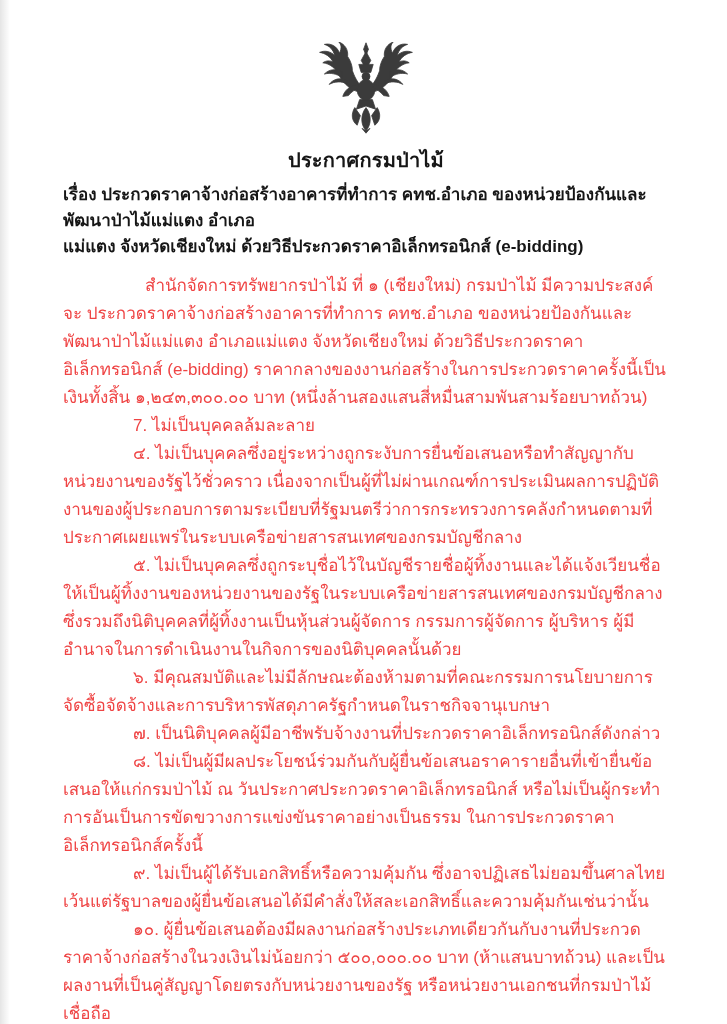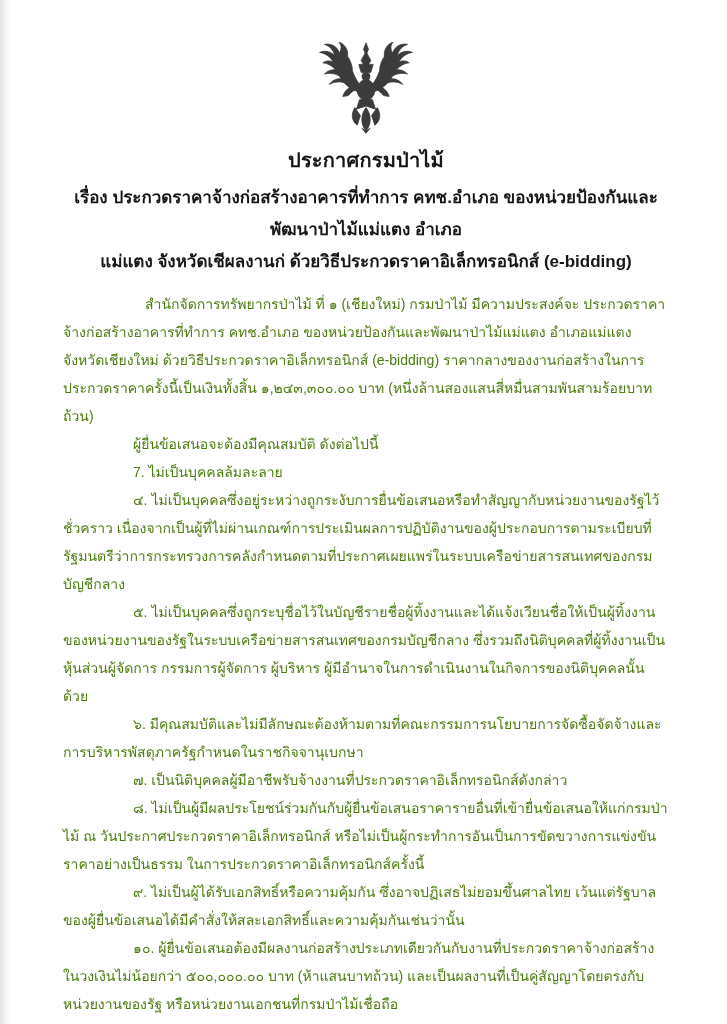--- a/index.html
+++ b/index.html
@@ -40,35 +40,35 @@
   .title {
     margin: 0;
     text-align: center;
     font-size: 20px;
     font-weight: bold;
     color: #161616;
     letter-spacing: 0.2px;
   }
   .subject {
     margin-top: 6px;
-    text-align: center;
+    text-align: left;
     font-weight: bold;
     font-size: 17px;
-    line-height: 32px;
+    line-height: 26px;
     color: #161616;
   }
   .body-text {
     margin-top: 12px;
   }
   .para {
     margin: 0;
-    font-size: 14px;
+    font-size: 17px;
     line-height: 28px;
     text-align: left;
-    color: #4d7c0f;
+    color: #ef4444;
   }
   .indent-lg { text-indent: 82px; }
   .indent-md { text-indent: 70px; }
 </style>
 </head>
 <body>
 
 <div class="page">
 
   <div class="emblem">
@@ -100,26 +100,25 @@
         <path d="M70 82 C77 91 77 103 70 111 C63 103 63 91 70 82 Z"></path>
         <path d="M65 108 L70 114 L75 108 L70 111 Z"></path>
       </g>
     </svg>
   </div>
 
   <h1 class="title">ประกาศกรมป่าไม้</h1>
 
   <div class="subject">
     <div>เรื่อง ประกวดราคาจ้างก่อสร้างอาคารที่ทำการ คทช.อำเภอ ของหน่วยป้องกันและพัฒนาป่าไม้แม่แตง อำเภอ</div>
-    <div>แม่แตง จังหวัดเชีผลงานก่ ด้วยวิธีประกวดราคาอิเล็กทรอนิกส์ (e-bidding)</div>
+    <div>แม่แตง จังหวัดเชียงใหม่ ด้วยวิธีประกวดราคาอิเล็กทรอนิกส์ (e-bidding)</div>
   </div>
 
   <div class="body-text">
     <p class="para indent-lg">สำนักจัดการทรัพยากรป่าไม้ ที่ ๑ (เชียงใหม่) กรมป่าไม้ มีความประสงค์จะ ประกวดราคาจ้างก่อสร้างอาคารที่ทำการ คทช.อำเภอ ของหน่วยป้องกันและพัฒนาป่าไม้แม่แตง อำเภอแม่แตง จังหวัดเชียงใหม่ ด้วยวิธีประกวดราคาอิเล็กทรอนิกส์ (e-bidding) ราคากลางของงานก่อสร้างในการประกวดราคาครั้งนี้เป็นเงินทั้งสิ้น ๑,๒๔๓,๓๐๐.๐๐ บาท (หนึ่งล้านสองแสนสี่หมื่นสามพันสามร้อยบาทถ้วน)</p>
-    <p class="para indent-md">ผู้ยื่นข้อเสนอจะต้องมีคุณสมบัติ ดังต่อไปนี้</p>
 
     <p class="para indent-md">7. ไม่เป็นบุคคลล้มละลาย</p>
     <p class="para indent-md">๔. ไม่เป็นบุคคลซึ่งอยู่ระหว่างถูกระงับการยื่นข้อเสนอหรือทำสัญญากับหน่วยงานของรัฐไว้ชั่วคราว เนื่องจากเป็นผู้ที่ไม่ผ่านเกณฑ์การประเมินผลการปฏิบัติงานของผู้ประกอบการตามระเบียบที่รัฐมนตรีว่าการกระทรวงการคลังกำหนดตามที่ประกาศเผยแพร่ในระบบเครือข่ายสารสนเทศของกรมบัญชีกลาง</p>
     <p class="para indent-md">๕. ไม่เป็นบุคคลซึ่งถูกระบุชื่อไว้ในบัญชีรายชื่อผู้ทิ้งงานและได้แจ้งเวียนชื่อให้เป็นผู้ทิ้งงานของหน่วยงานของรัฐในระบบเครือข่ายสารสนเทศของกรมบัญชีกลาง ซึ่งรวมถึงนิติบุคคลที่ผู้ทิ้งงานเป็นหุ้นส่วนผู้จัดการ กรรมการผู้จัดการ ผู้บริหาร ผู้มีอำนาจในการดำเนินงานในกิจการของนิติบุคคลนั้นด้วย</p>
     <p class="para indent-md">๖. มีคุณสมบัติและไม่มีลักษณะต้องห้ามตามที่คณะกรรมการนโยบายการจัดซื้อจัดจ้างและการบริหารพัสดุภาครัฐกำหนดในราชกิจจานุเบกษา</p>
     <p class="para indent-md">๗. เป็นนิติบุคคลผู้มีอาชีพรับจ้างงานที่ประกวดราคาอิเล็กทรอนิกส์ดังกล่าว</p>
     <p class="para indent-md">๘. ไม่เป็นผู้มีผลประโยชน์ร่วมกันกับผู้ยื่นข้อเสนอราคารายอื่นที่เข้ายื่นข้อเสนอให้แก่กรมป่าไม้ ณ วันประกาศประกวดราคาอิเล็กทรอนิกส์ หรือไม่เป็นผู้กระทำการอันเป็นการขัดขวางการแข่งขันราคาอย่างเป็นธรรม ในการประกวดราคาอิเล็กทรอนิกส์ครั้งนี้</p>
     <p class="para indent-md">๙. ไม่เป็นผู้ได้รับเอกสิทธิ์หรือความคุ้มกัน ซึ่งอาจปฏิเสธไม่ยอมขึ้นศาลไทย เว้นแต่รัฐบาลของผู้ยื่นข้อเสนอได้มีคำสั่งให้สละเอกสิทธิ์และความคุ้มกันเช่นว่านั้น</p>
     <p class="para indent-md">๑๐. ผู้ยื่นข้อเสนอต้องมีผลงานก่อสร้างประเภทเดียวกันกับงานที่ประกวดราคาจ้างก่อสร้างในวงเงินไม่น้อยกว่า ๕๐๐,๐๐๐.๐๐ บาท (ห้าแสนบาทถ้วน) และเป็นผลงานที่เป็นคู่สัญญาโดยตรงกับหน่วยงานของรัฐ หรือหน่วยงานเอกชนที่กรมป่าไม้เชื่อถือ</p>
 

